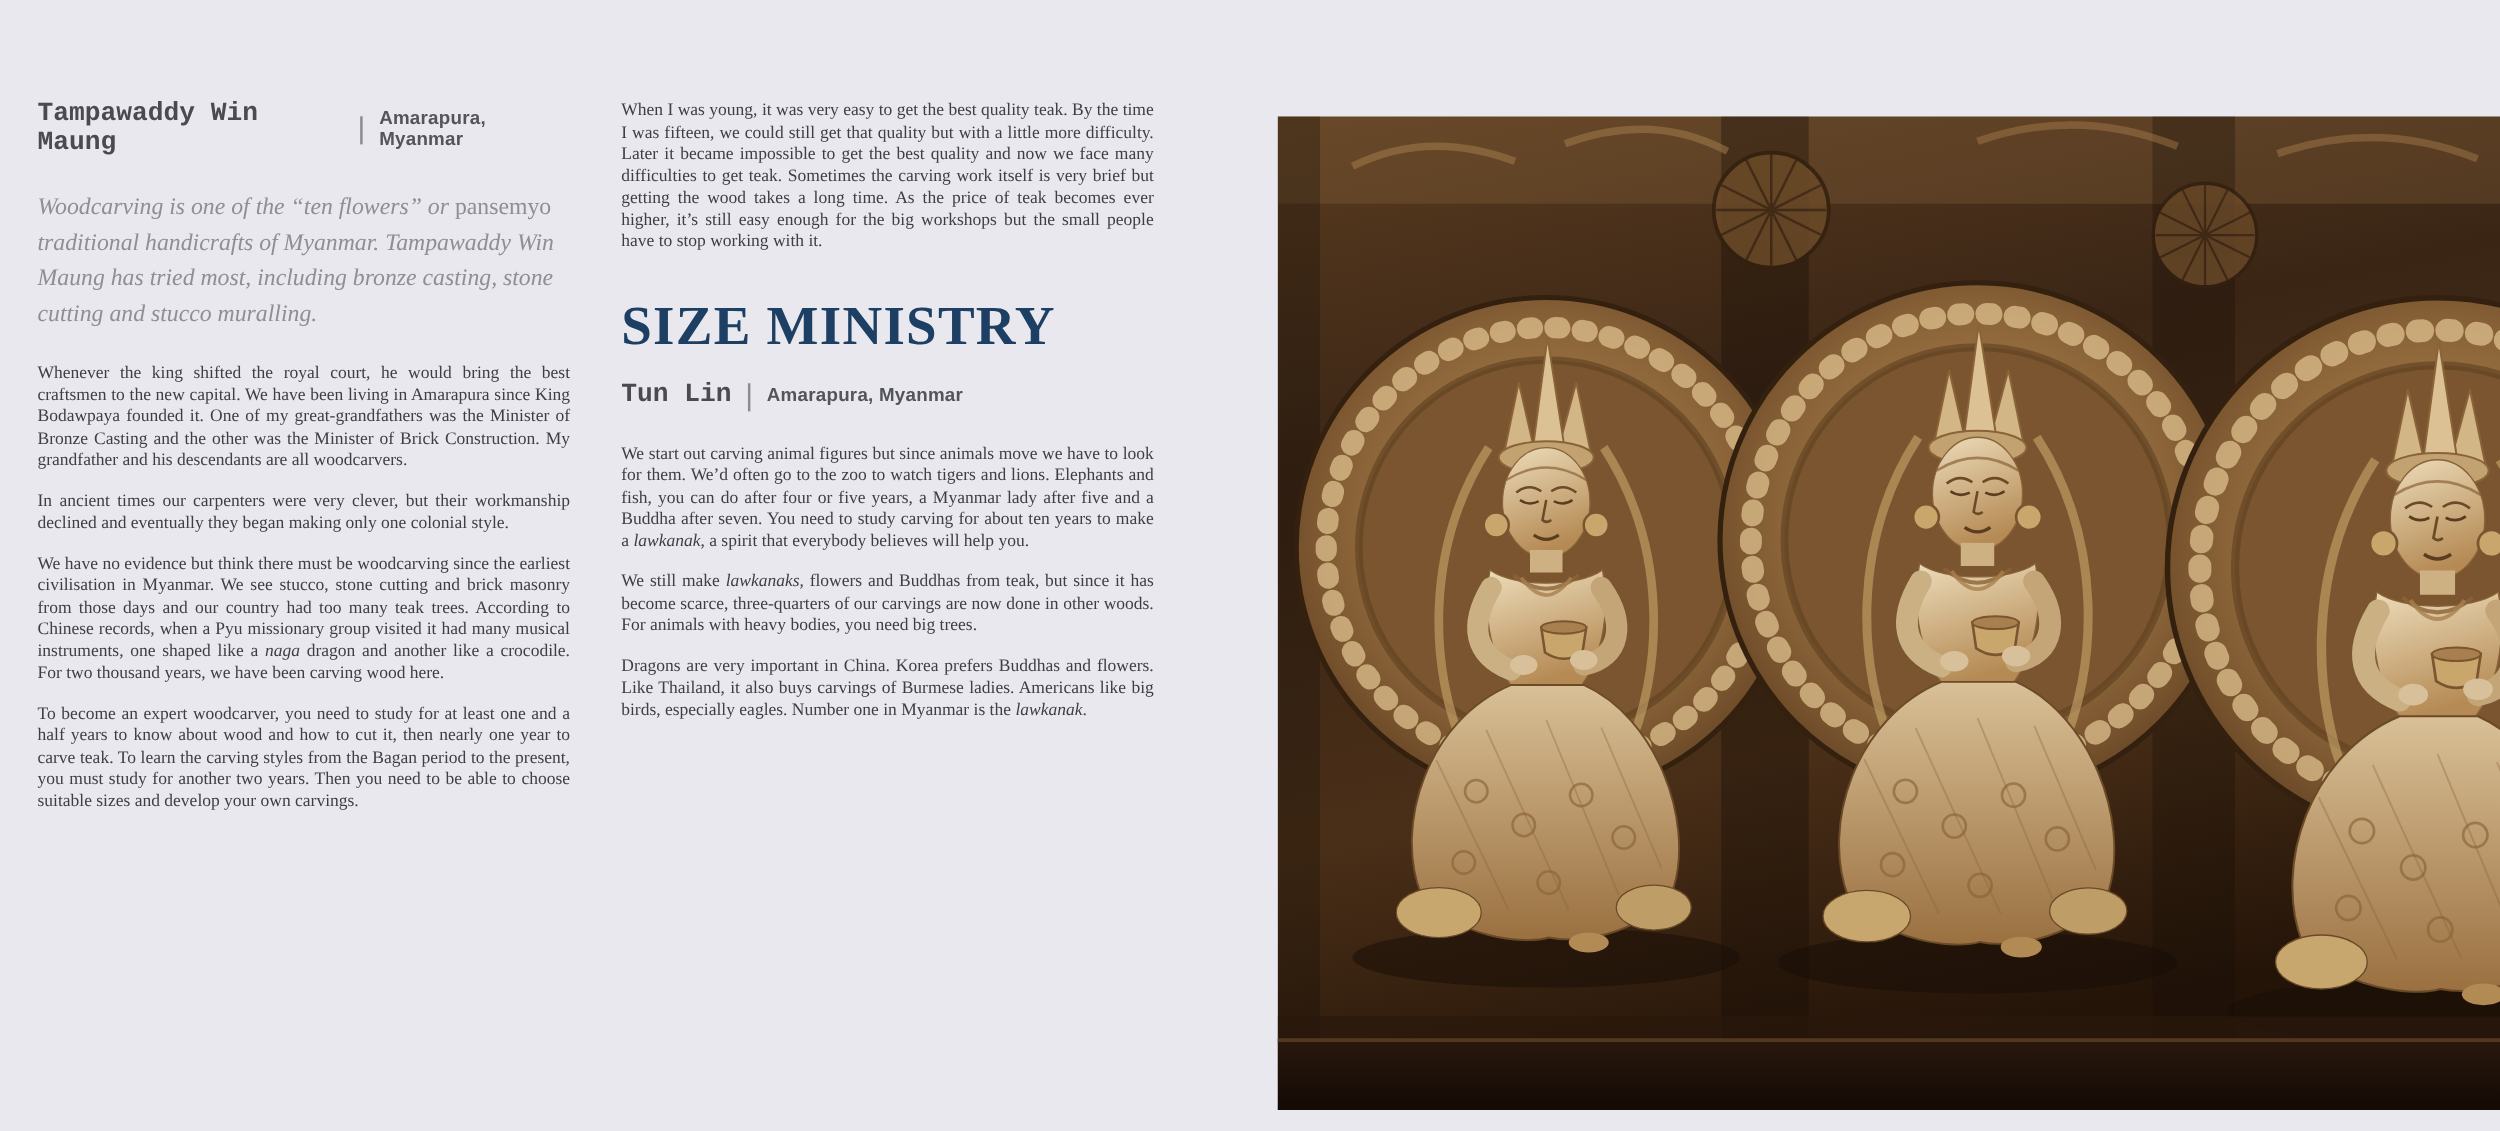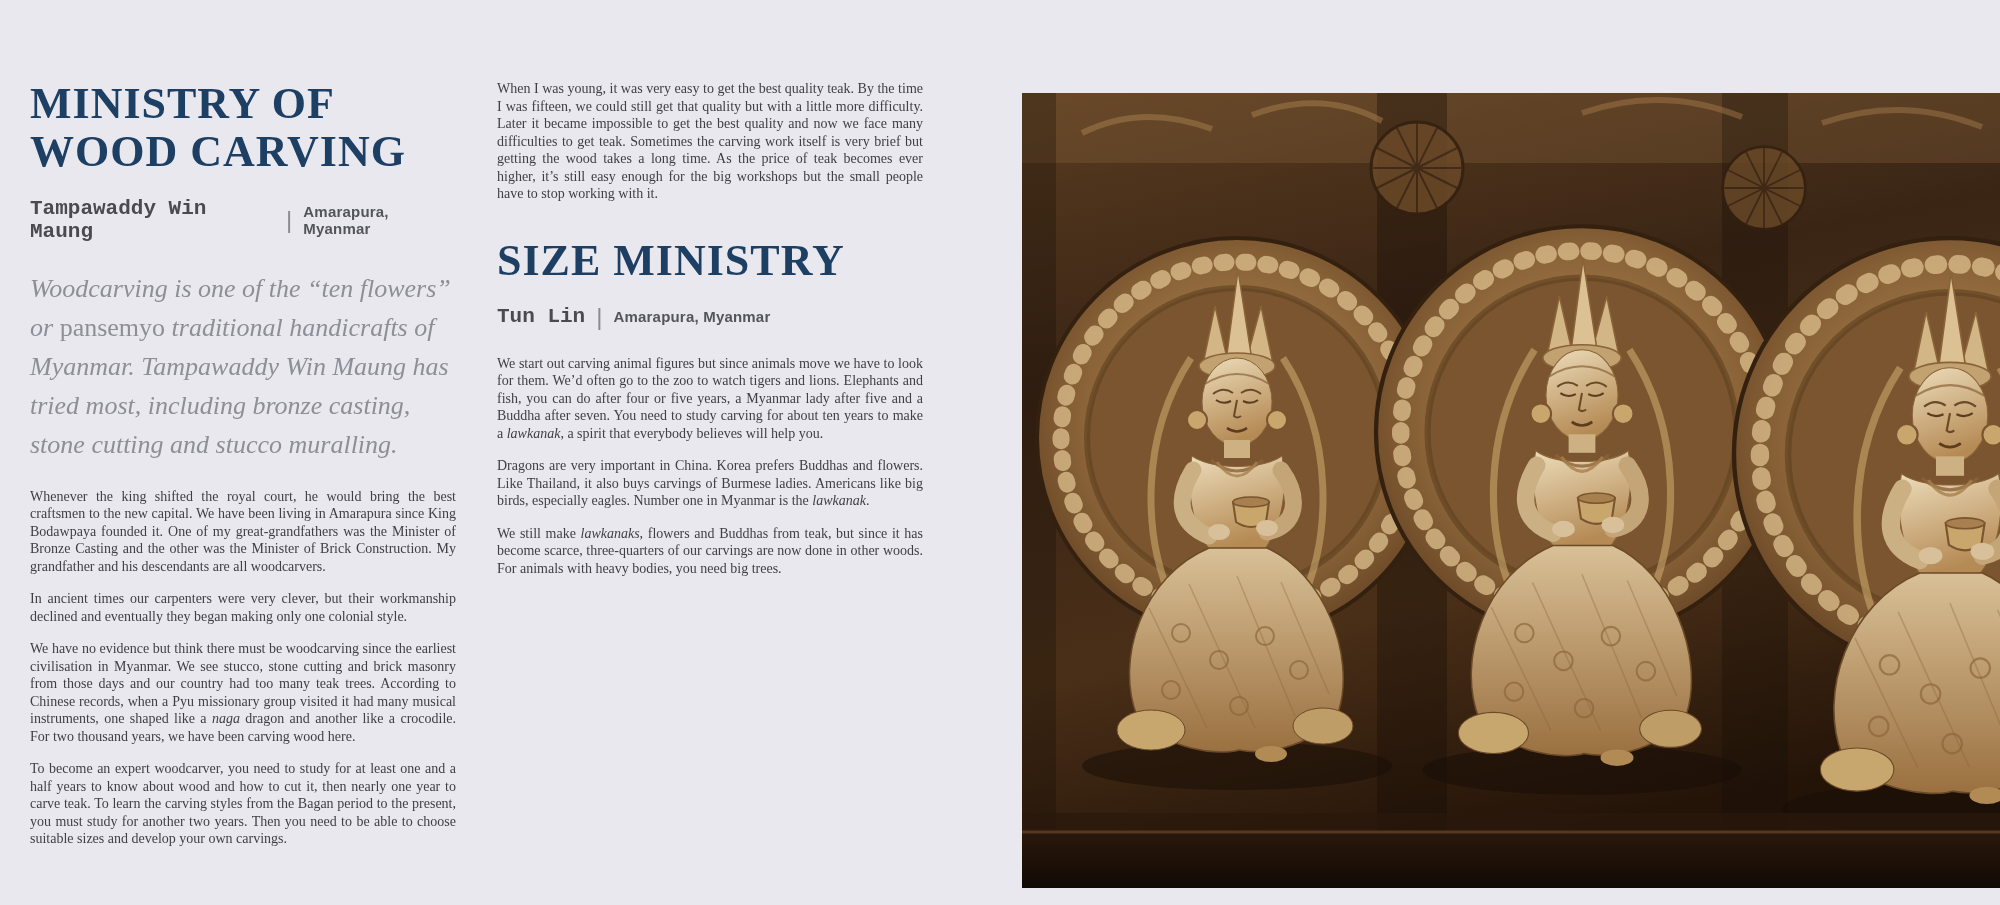--- a/index.html
+++ b/index.html
@@ -17,40 +17,39 @@
     letter-spacing:1px;
     color:var(--title-color,#1d3f63);
   }
   h1.article-title.second{margin-top:34px;}
   .byline{display:flex;align-items:center;gap:11px;margin:0 0 26px 0;}
   .byline-name{font-family:Liberation Mono, monospace;font-size:21px;font-weight:700;color:var(--byline-name-color,#4a4a50);}
   .byline-sep{font-family:"Liberation Sans",sans-serif;font-size:24px;font-weight:300;color:#8a8a92;line-height:1;}
   .byline-loc{font-family:"Liberation Sans",sans-serif;font-size:15px;font-weight:700;letter-spacing:.2px;color:var(--byline-location-color,#54545b);}
   p.intro{
     margin:0 0 24px 0;
-    font-size:26px;line-height:1.5;
+    font-size:19px;line-height:1.5;
     font-style:italic;
     color:var(--intro-text-color,#8e8e96);
   }
   p.body{
     margin:0 0 15px 0;
     font-size:14px;line-height:1.25;
     text-align:justify;
     color:var(--body-text-color,#3e3e44);
   }
   .photo-frame{position:absolute;left:1022px;top:93px;width:978px;height:795px;overflow:hidden;}
   .photo-frame svg{display:block;width:100%;height:100%;}
 </style>
 </head>
 <body>
 
 <div class="spread">
 
   <div class="col col-1">
-    <h1 class="article-title">MINISTRY OF WOOD CARVING</h1>
     <div class="byline">
       <span class="byline-name">Tampawaddy Win Maung</span>
       <span class="byline-sep">|</span>
       <span class="byline-loc">Amarapura, Myanmar</span>
     </div>
     <p class="intro"><span style="font-style: italic;">Woodcarving is one of the “ten flowers” or </span><span style="font-style: normal;">pansemyo</span><span style="font-style: italic;"> traditional handicrafts of Myanmar. Tampawaddy Win Maung has tried most, including bronze casting, stone cutting and stucco muralling.</span></p>
     <p class="body"><span style="font-style: normal;">Whenever the king shifted the royal court, he would bring the best craftsmen to the new capital. We have been living in Amarapura since King Bodawpaya founded it. One of my great-grandfathers was the Minister of Bronze Casting and the other was the Minister of Brick Construction. My grandfather and his descendants are all woodcarvers.</span></p>
     <p class="body"><span style="font-style: normal;">In ancient times our carpenters were very clever, but their workmanship declined and eventually they began making only one colonial style.</span></p>
     <p class="body"><span style="font-style: normal;">We have no evidence but think there must be woodcarving since the earliest civilisation in Myanmar. We see stucco, stone cutting and brick masonry from those days and our country had too many teak trees. According to Chinese records, when a Pyu missionary group visited it had many musical instruments, one shaped like a </span><span style="font-style: italic;">naga</span><span style="font-style: normal;"> dragon and another like a crocodile. For two thousand years, we have been carving wood here.</span></p>
     <p class="body"><span style="font-style: normal;">To become an expert woodcarver, you need to study for at least one and a half years to know about wood and how to cut it, then nearly one year to carve teak. To learn the carving styles from the Bagan period to the present, you must study for another two years. Then you need to be able to choose suitable sizes and develop your own carvings.</span></p>
@@ -59,22 +58,22 @@
   <div class="col col-2">
     <p class="body"><span style="font-style: normal;">When I was young, it was very easy to get the best quality teak. By the time I was fifteen, we could still get that quality but with a little more difficulty. Later it became impossible to get the best quality and now we face many difficulties to get teak. Sometimes the carving work itself is very brief but getting the wood takes a long time. As the price of teak becomes ever higher, it’s still easy enough for the big workshops but the small people have to stop working with it.</span></p>
 
     <h1 class="article-title second">SIZE MINISTRY</h1>
     <div class="byline">
       <span class="byline-name">Tun Lin</span>
       <span class="byline-sep">|</span>
       <span class="byline-loc">Amarapura, Myanmar</span>
     </div>
     <p class="body"><span style="font-style: normal;">We start out carving animal figures but since animals move we have to look for them. We’d often go to the zoo to watch tigers and lions. Elephants and fish, you can do after four or five years, a Myanmar lady after five and a Buddha after seven. You need to study carving for about ten years to make a </span><span style="font-style: italic;">lawkanak</span><span style="font-style: normal;">, a spirit that everybody believes will help you.</span></p>
+    <p class="body"><span style="font-style: normal;">We still make </span><span style="font-style: italic;">lawkanaks</span><span style="font-style: normal;">, flowers and Buddhas from teak, but since it has become scarce, three-quarters of our carvings are now done in other woods. For animals with heavy bodies, you need big trees.</span></p>
     <p class="body"><span style="font-style: normal;">Dragons are very important in China. Korea prefers Buddhas and flowers. Like Thailand, it also buys carvings of Burmese ladies. Americans like big birds, especially eagles. Number one in Myanmar is the </span><span style="font-style: italic;">lawkanak</span><span style="font-style: normal;">.</span></p>
-    <p class="body"><span style="font-style: normal;">We still make </span><span style="font-style: italic;">lawkanaks</span><span style="font-style: normal;">, flowers and Buddhas from teak, but since it has become scarce, three-quarters of our carvings are now done in other woods. For animals with heavy bodies, you need big trees.</span></p>
   </div>
 
   <div class="photo-frame">
     <svg viewBox="0 0 978 795" preserveAspectRatio="none" xmlns="http://www.w3.org/2000/svg">
       <defs>
         <linearGradient id="bgG" x1="0" y1="0" x2="0.25" y2="1">
           <stop offset="0" stop-color="#5a3c20"></stop>
           <stop offset="0.35" stop-color="#3a2515"></stop>
           <stop offset="0.7" stop-color="#4a2f18"></stop>
           <stop offset="1" stop-color="#241408"></stop>

